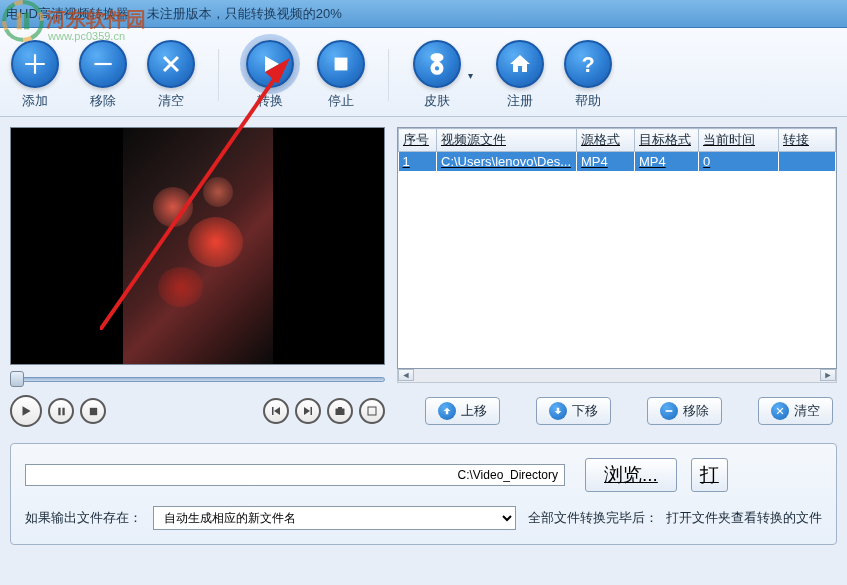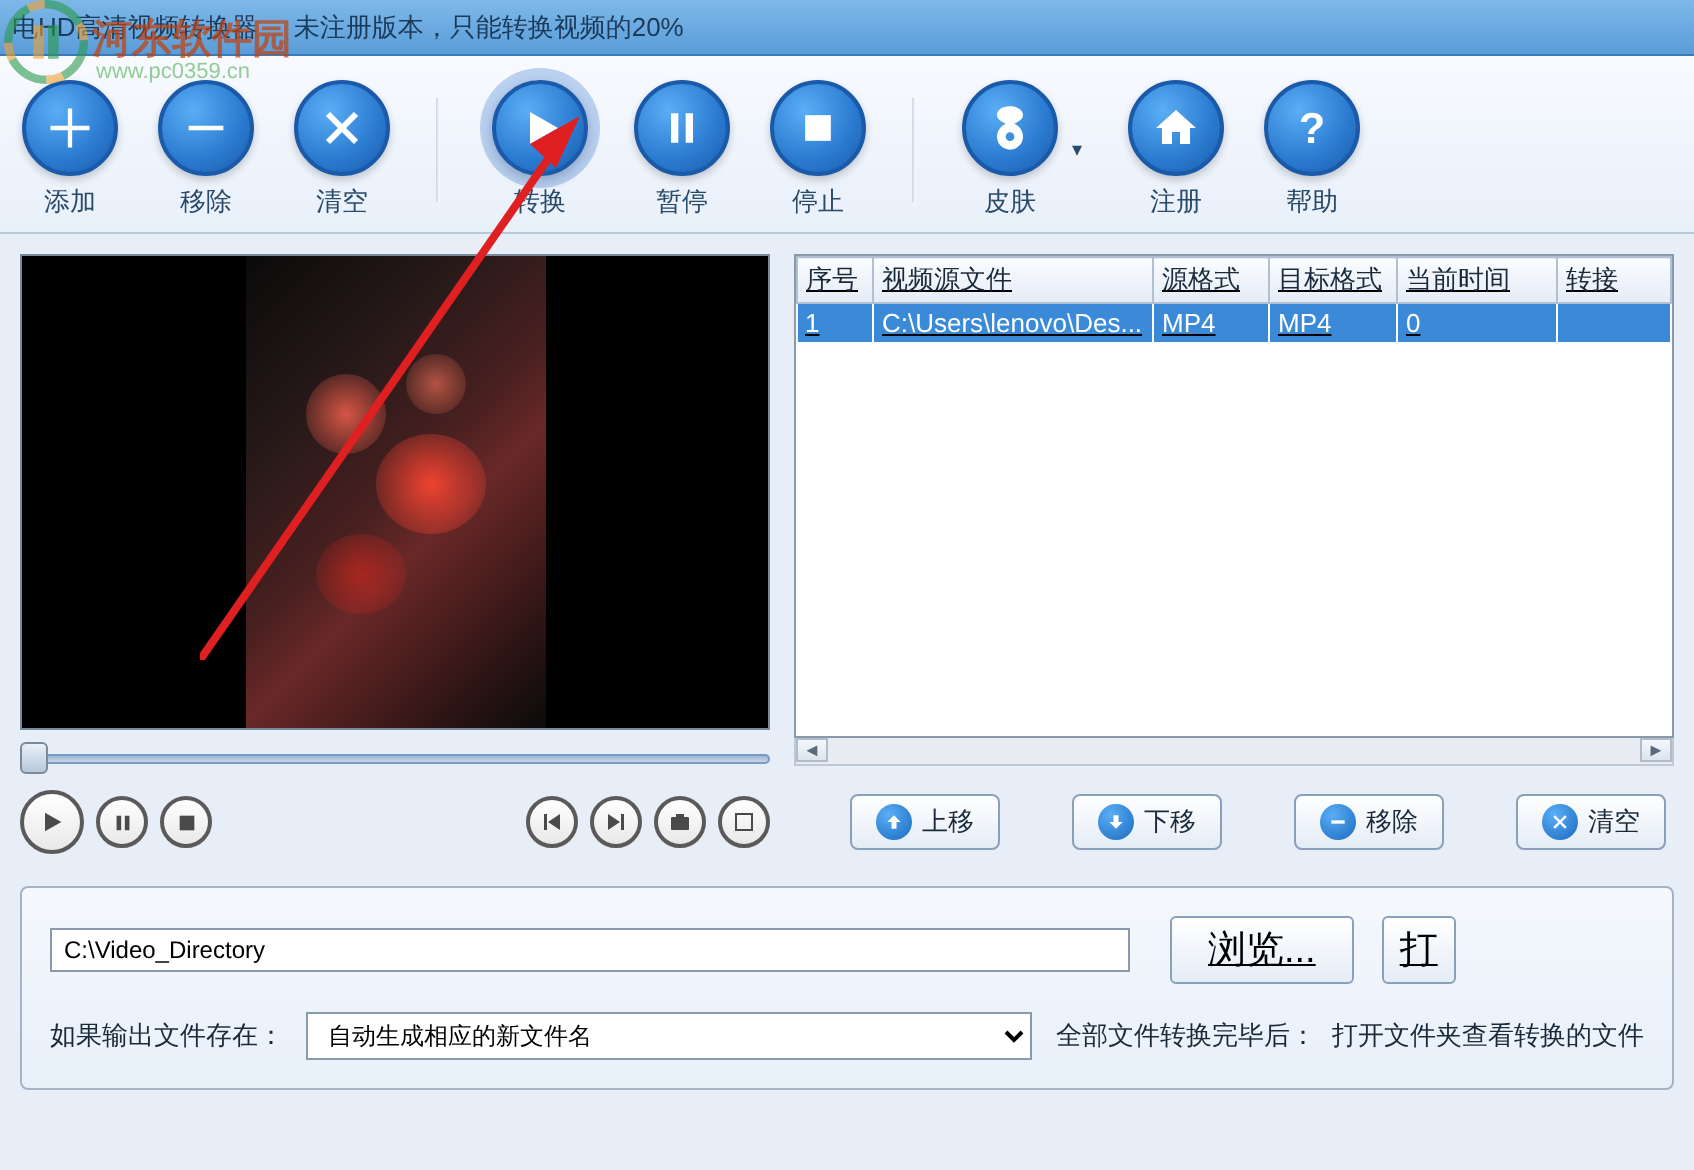--- a/index.html
+++ b/index.html
@@ -369,28 +369,20 @@
     <span class="tool-label">清空</span>
   </div>
   <div class="sep"></div>
   <div class="tool-btn highlighted">
     <div class="circle-btn">
         <svg width="24" height="24" viewBox="0 0 24 24">
           <path d="M7 4l14 8L7 20z"></path>
         </svg>
       </div>
     <span class="tool-label">转换</span>
-  </div>
-  <div class="tool-btn">
-    <div class="circle-btn">
-        <svg width="22" height="22" viewBox="0 0 24 24">
-          <path d="M6 4h4v16H6zM14 4h4v16h-4z"></path>
-        </svg>
-      </div>
-    <span class="tool-label">暂停</span>
   </div>
   <div class="tool-btn">
     <div class="circle-btn">
         <svg width="22" height="22" viewBox="0 0 24 24">
           <rect x="5" y="5" width="14" height="14"></rect>
         </svg>
       </div>
     <span class="tool-label">停止</span>
   </div>
   <div class="sep"></div>
@@ -555,21 +547,21 @@
             </svg>
           </span>
         <span>清空</span>
       </div>
     </div>
   </div>
 </div>
 
 <div class="bottom-panel">
   <div class="form-row">
-    <input class="form-input" style="max-width: 540px;" value="C:\Video_Directory">
+    <input class="form-input" style="max-width: 540px; text-align: right;" value="C:\Video_Directory">
     <button class="browse-btn" style="margin-left:12px">浏览...</button>
     <button class="browse-btn" style="margin-left:6px;padding:3px 8px">打</button>
   </div>
   <div class="form-row" style="margin-bottom:0">
     <span class="form-label">如果输出文件存在：</span>
     <select class="form-select">
       <option>自动生成相应的新文件名</option>
     </select>
     <span class="form-label" style="min-width:auto;margin-left:4px">全部文件转换完毕后：</span>
     <span style="font-size:13px;color:#1a2a3a">打开文件夹查看转换的文件</span>

